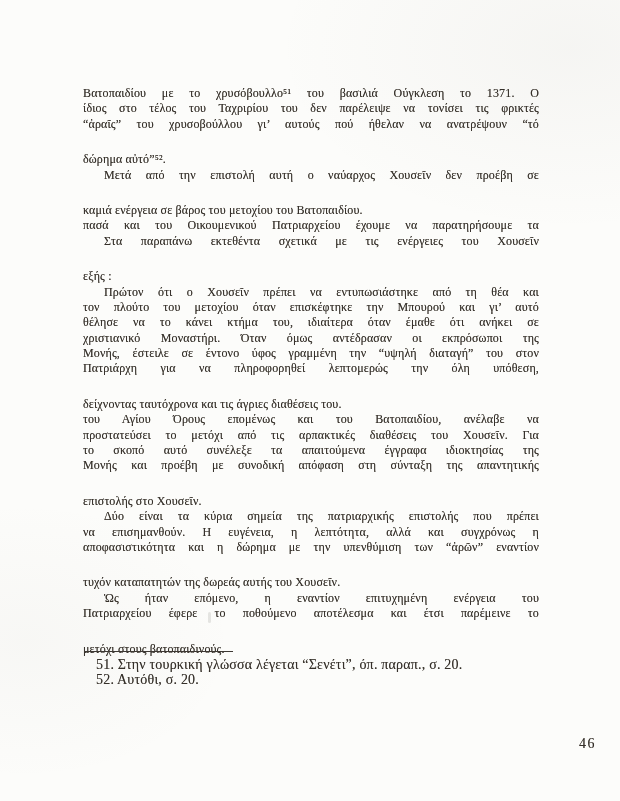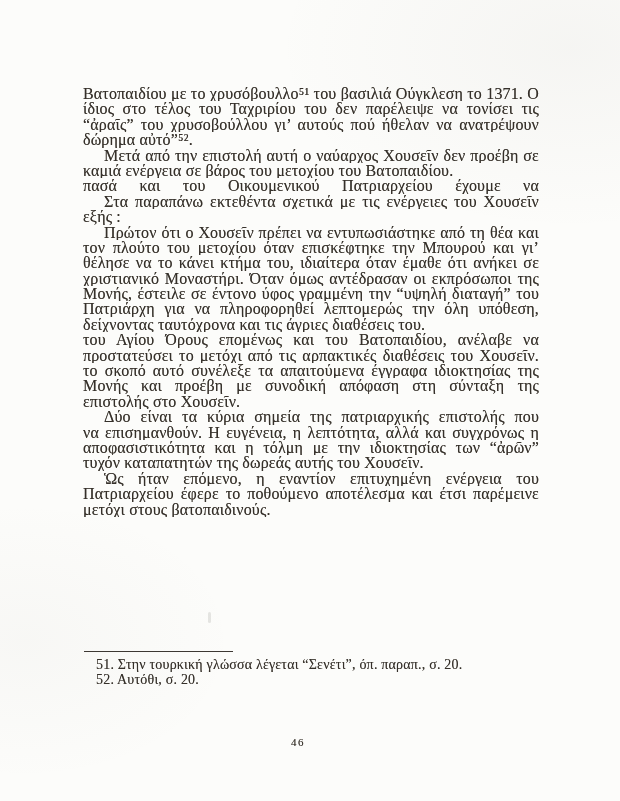--- a/index.html
+++ b/index.html
@@ -18,28 +18,28 @@
       #fcfcfa;
   }
   .body-text {
     position: absolute;
     left: 83px; top: 86px; width: 456px;
     color: #35302a;
     text-shadow: 0 0 0.4px rgba(60,52,42,0.55);
     letter-spacing: 0.15px;
   }
   .line {
-    font-size: 16px;
+    font-size: 12px;
     line-height: 15.4px;
     height: 15.4px;
     overflow: hidden;
     text-align: justify;
   }
   .line.just { text-align-last: justify; }
-  .line.last { text-align: right; text-align-last: left; }
+  .line.last { text-align: right; text-align-last: left; margin-top: 20px; }
   .line.indent { text-indent: 21px; }
   .speckle {
     position: absolute; left: 208px; top: 612px;
     width: 3px; height: 11px;
     background: rgba(95,90,82,0.14);
     border-radius: 2px;
   }
   .fn-rule {
     position: absolute; left: 84px; top: 651px;
     width: 149px; height: 1px;
@@ -51,22 +51,22 @@
     text-shadow: 0 0 0.4px rgba(60,52,42,0.5);
   }
   .fn {
     font-size: 14px;
     line-height: 15.2px;
     padding-left: 13px;
     letter-spacing: 0.2px;
   }
   .page-number {
     position: absolute; left: 0; top: 736px; width: 596px;
-    text-align: center;
-    font-size: 11px;
+    text-align: right;
+    font-size: 14px;
     color: #35302a;
     letter-spacing: 1.5px;
     text-shadow: 0 0 0.4px rgba(60,52,42,0.5);
   }
 </style>
 </head>
 <body>
 
 <div class="page">
 
@@ -87,21 +87,21 @@
       <div class="line just">Μονής, έστειλε σε έντονο ύφος γραμμένη την “υψηλή διαταγή” του στον</div>
       <div class="line just">Πατριάρχη για να πληροφορηθεί λεπτομερώς την όλη υπόθεση,</div>
       <div class="line last">δείχνοντας ταυτόχρονα και τις άγριες διαθέσεις του.</div>
       <div class="line just">του Αγίου Όρους επομένως και του Βατοπαιδίου, ανέλαβε να</div>
       <div class="line just">προστατεύσει το μετόχι από τις αρπακτικές διαθέσεις του Χουσεῖν. Για</div>
       <div class="line just">το σκοπό αυτό συνέλεξε τα απαιτούμενα έγγραφα ιδιοκτησίας της</div>
       <div class="line just">Μονής και προέβη με συνοδική απόφαση στη σύνταξη της απαντητικής</div>
       <div class="line last">επιστολής στο Χουσεῖν.</div>
       <div class="line just indent">Δύο είναι τα κύρια σημεία της πατριαρχικής επιστολής που πρέπει</div>
       <div class="line just">να επισημανθούν. Η ευγένεια, η λεπτότητα, αλλά και συγχρόνως η</div>
-      <div class="line just">αποφασιστικότητα και η τόλμη με την ιδιοκτησίας των “ἀρῶν” εναντίον</div>
+      <div class="line just">αποφασιστικότητα και η δώρημα με την υπενθύμιση των “ἀρῶν” εναντίον</div>
       <div class="line last">τυχόν καταπατητών της δωρεάς αυτής του Χουσεῖν.</div>
       <div class="line just indent">Ὡς ήταν επόμενο, η εναντίον επιτυχημένη ενέργεια του</div>
       <div class="line just">Πατριαρχείου έφερε το ποθούμενο αποτέλεσμα και έτσι παρέμεινε το</div>
       <div class="line last">μετόχι στους βατοπαιδινούς.</div>
     </div>
 
   <div class="speckle"></div>
 
   <div class="fn-rule"></div>
 

